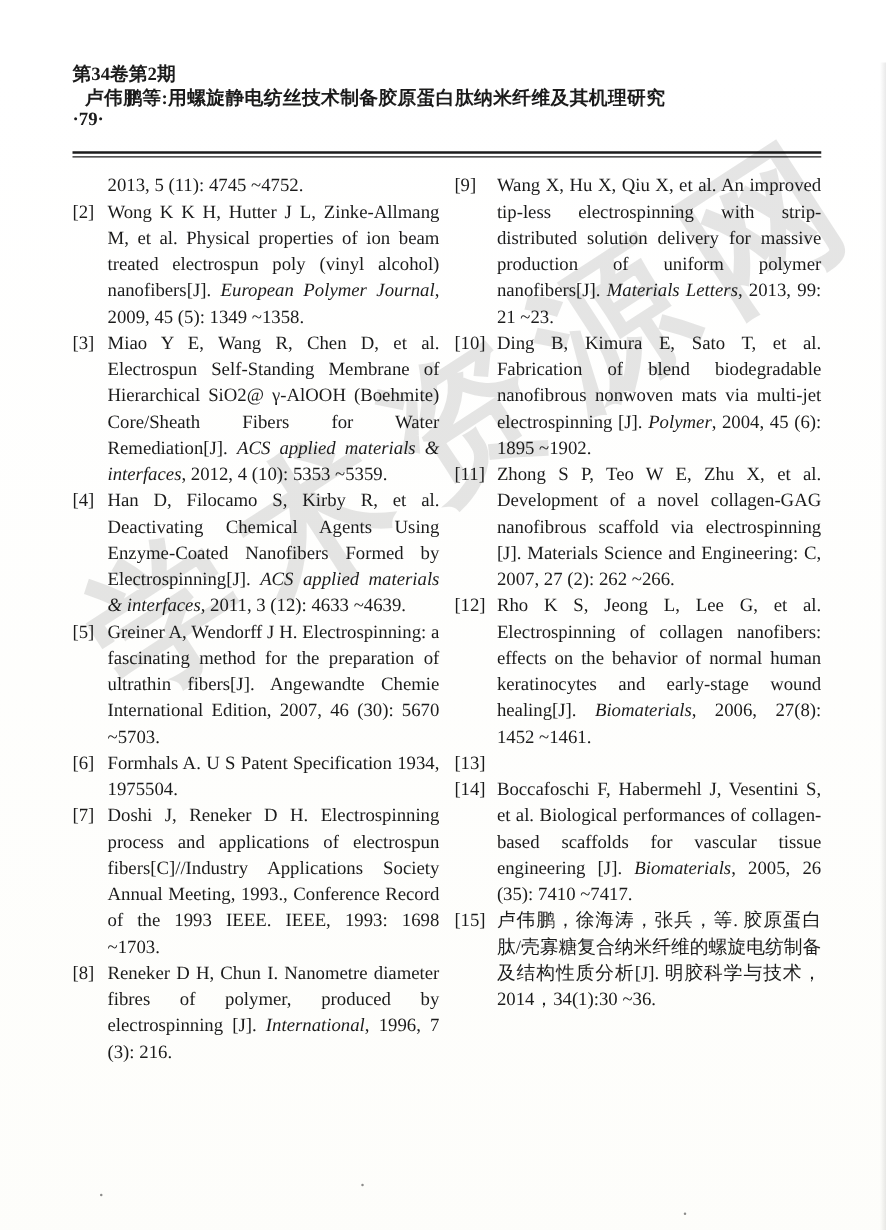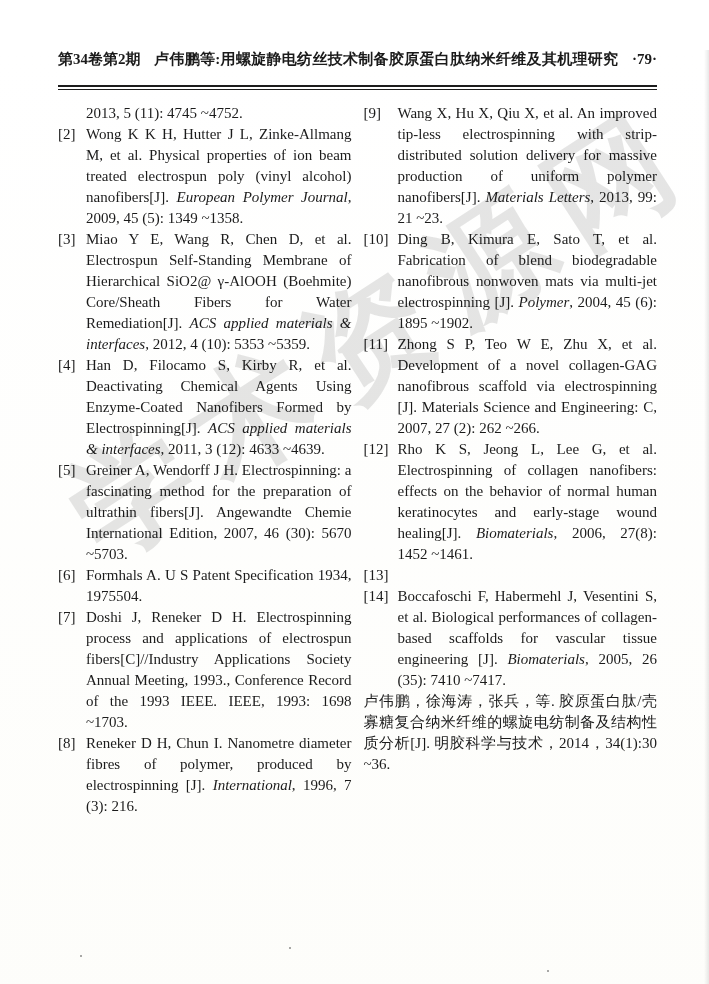--- a/index.html
+++ b/index.html
@@ -13,26 +13,27 @@
     overflow: hidden;
   }
   .page {
     position: relative;
     width: 709px; height: 984px;
     background: linear-gradient(180deg, #ffffff 0%, #fdfdfa 100%);
   }
   .header {
     display: flex;
     justify-content: space-between;
-    align-items: center;
+    align-items: flex-start;
     margin: 50px 52px 16px 58px;
     font-size: 15px;
     font-weight: bold;
     position: relative;
     z-index: 2;
+    flex-direction: column;
   }
   .header-issue { white-space: nowrap; }
   .header-title { white-space: nowrap; letter-spacing: 0.3px; padding: 0 10px; }
   .header-page-marker { white-space: nowrap; }
   .header-rule {
     margin: 7px 52px 0 58px;
     height: 5px;
     border-top: 2.5px solid #1c1c1c;
     border-bottom: 1.8px solid #1c1c1c;
   }
@@ -163,20 +164,21 @@
           <span class="ref-text"><span>Rho K S, Jeong L, Lee G, et al. Electrospinning of collagen nanofibers: effects on the behavior of normal human keratinocytes and early-stage wound healing[J]. </span><span class="italic">Biomaterials</span><span>, 2006, 27(8): 1452 ~1461.</span></span>
         </div>
         <div class="ref-item">
           <span class="ref-label">[13]</span>
         </div>
         <div class="ref-item">
           <span class="ref-label">[14]</span>
           <span class="ref-text"><span>Boccafoschi F, Habermehl J, Vesentini S, et al. Biological performances of collagen-based scaffolds for vascular tissue engineering [J]. </span><span class="italic">Biomaterials</span><span>, 2005, 26 (35): 7410 ~7417.</span></span>
         </div>
         <div class="ref-item">
+          <span class="ref-label">[15]</span>
           <span class="ref-text"><span>卢伟鹏，徐海涛，张兵，等. 胶原蛋白肽/壳寡糖复合纳米纤维的螺旋电纺制备及结构性质分析[J]. 明胶科学与技术，2014，34(1):30 ~36.</span></span>
         </div>
       </div>
   </div>
 
   <div class="footer">54</div>
 
   <div class="speck speck-1"></div>
   <div class="speck speck-2"></div>
   <div class="speck speck-3"></div>

